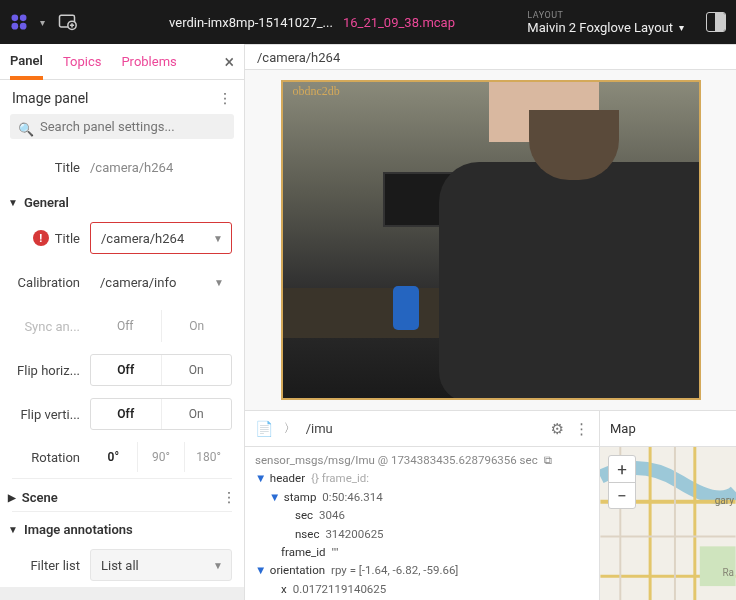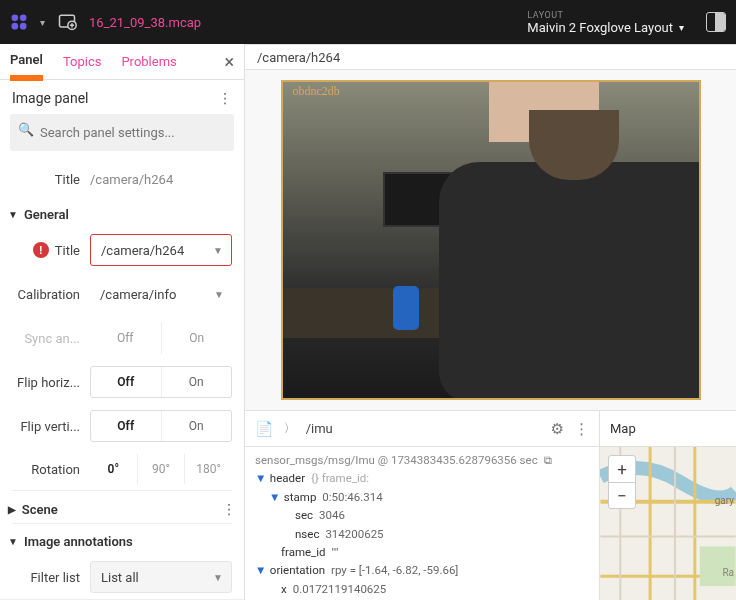--- a/index.html
+++ b/index.html
@@ -17,29 +17,29 @@
 .panelsplit-ico { width: 20px; height: 20px; border: 1.5px solid #ccc; border-radius: 3px; position: relative; }
 .panelsplit-ico::after { content: ""; position: absolute; right: 0; top: 0; width: 55%; height: 100%; background: #ccc; border-radius: 0 2px 2px 0; }
 
 .main { display: flex; height: calc(100% - 44px); }
 .side { width: 245px; border-right: 1px solid #e0e0e0; overflow-y: auto; }
 .content { flex: 1; display: flex; flex-direction: column; }
 
 
 .tabs { display: flex; align-items: center; padding: 0 10px; border-bottom: 1px solid #e0e0e0; height: 36px; }
 .tab { padding: 8px 0; margin-right: 20px; font-size: 13px; color: #ec4899; cursor: pointer; }
-.tab.active { color: #333; font-weight: 600; border-bottom: 6px solid #f97316; margin-bottom: -1px; }
+.tab.active { color: #333; font-weight: 600; border-bottom: 4px solid #f97316; margin-bottom: -1px; }
 .tab-close { margin-left: auto; color: #666; font-size: 18px; cursor: pointer; }
 
 .panel-title-row { display: flex; align-items: center; padding: 10px 12px 8px; justify-content: space-between; }
 .panel-title { font-size: 14px; color: #333; }
 .dots-vert { color: #666; font-size: 14px; cursor: pointer; }
 
 .search-wrap { margin: 0 10px 10px; }
-.search { width: 100%; height: 37px; background: #f0f0f0; border: none; border-radius: 3px; padding: 0 10px 0 30px; font-size: 13px; color: #888; background-image: none; }
+.search { width: 100%; height: 25px; background: #f0f0f0; border: none; border-radius: 3px; padding: 0 10px 0 30px; font-size: 13px; color: #888; background-image: none; }
 .search-ico { position: absolute; margin-left: 8px; margin-top: 8px; color: #888; pointer-events: none; }
 
 .row { display: flex; align-items: center; padding: 6px 12px; min-height: 36px; }
 .row-lbl { width: 78px; text-align: right; padding-right: 10px; color: #444; font-size: 13px; flex-shrink: 0; }
 .row-lbl.dis { color: #bbb; }
 .row-val { flex: 1; }
 
 .section-hdr { display: flex; align-items: center; padding: 10px 8px 6px; font-weight: 600; font-size: 13px; cursor: pointer; }
 .section-hdr .arr { margin-right: 6px; font-size: 10px; }
 .section-hdr .dots-vert { margin-left: auto; font-weight: normal; }
@@ -113,20 +113,21 @@
       </svg>
   </div>
   <span style="font-size:10px;color:#aaa;">▾</span>
   <div class="hdr-ico">
     <svg viewBox="0 0 24 24" width="20" height="20" fill="none" stroke="#ccc" stroke-width="1.8">
         <rect x="3" y="4" width="18" height="14" rx="2"></rect>
         <circle cx="18" cy="16" r="5" fill="#1a1a1a"></circle>
         <path d="M18 13.5v5M15.5 16h5"></path>
       </svg>
   </div>
+  <div class="file-title">verdin-imx8mp-15141027_...</div>
   <div style="color:#ec4899;">16_21_09_38.mcap</div>
   <div class="layout-block">
     <span class="layout-lbl">LAYOUT</span>
     <span class="layout-name">
         <span>Maivin 2 Foxglove Layout</span> 
         <span style="font-size:10px;">▾</span>
       </span>
   </div>
   <div class="hdr-ico">
       <div class="panelsplit-ico"></div>

